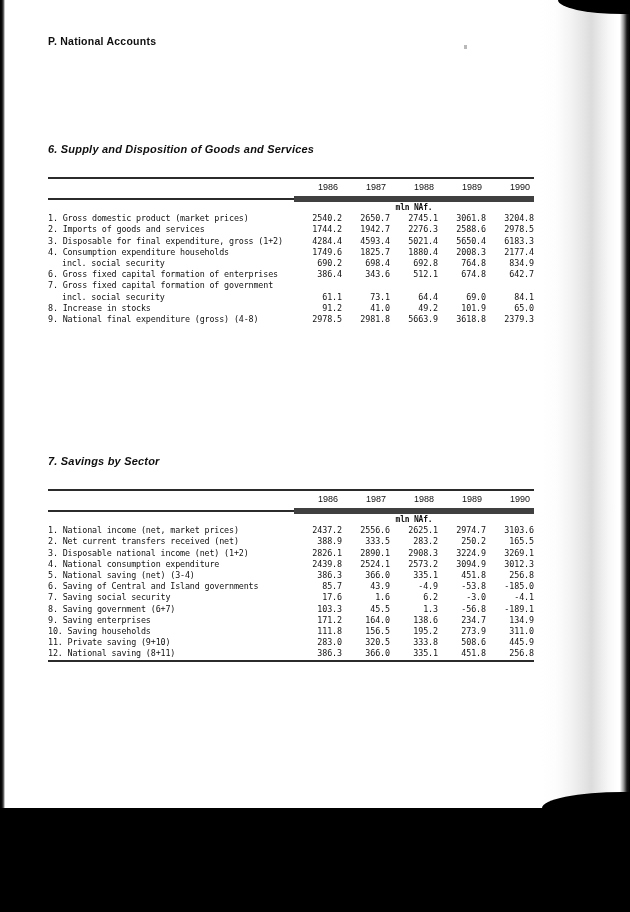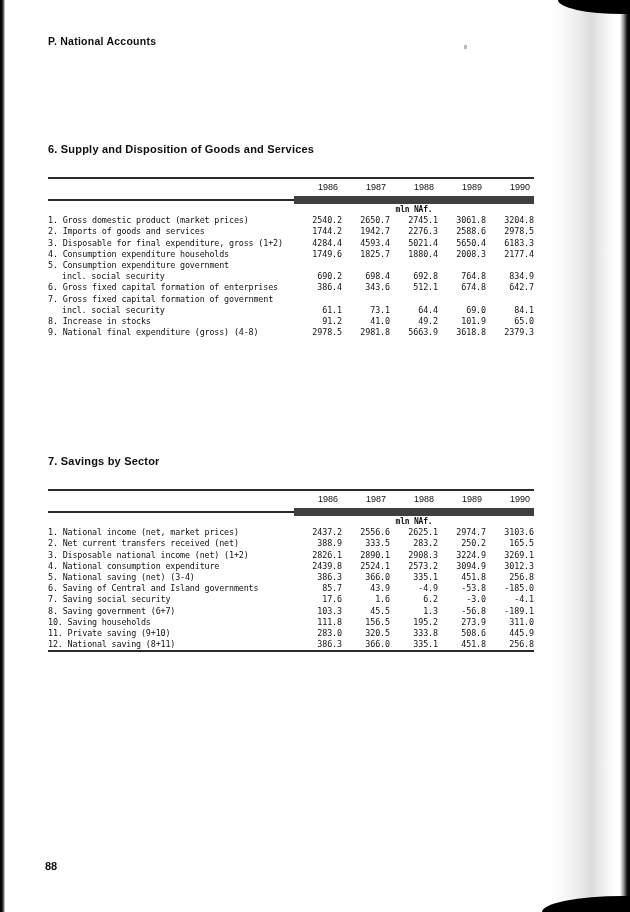--- a/index.html
+++ b/index.html
@@ -11,21 +11,21 @@
     width: 630px;
     height: 912px;
     overflow: hidden;
     font-family: "Liberation Sans", sans-serif;
   }
 
   
   #page {
     position: relative;
     width: 630px;
-    height: 912px;
+    height: 808px;
     background: #ffffff;
     overflow: hidden;
   }
 
   
   .scan-edge-left {
     position: absolute;
     left: 0; top: 0;
     width: 5px; height: 912px;
     background: linear-gradient(to right, #000 0%, #0d0d0d 40%, #6f6f6f 75%, #ffffff 100%);
@@ -90,41 +90,42 @@
   #block-savings { top: 455px; }
 
   .table-title {
     font-family: "Liberation Sans", sans-serif;
     font-size: 11px;
     font-weight: bold;
     letter-spacing: 0.2px;
     color: #0f0f0f;
     margin: 0 0 22px 0;
     white-space: nowrap;
+    font-style: italic;
   }
 
   table.stat {
     border-collapse: collapse;
     width: 486px;
     table-layout: fixed;
     font-family: "DejaVu Sans Mono", "Liberation Mono", monospace;
     font-size: 8.4px;
     color: #111;
   }
   table.stat col.lbl  { width: 246px; }
   table.stat col.yr   { width: 48px; }
 
   table.stat thead th {
     font-family: "Liberation Sans", sans-serif;
     font-size: 9px;
     font-weight: normal;
     text-align: right;
     padding: 3px 4px 4px 0;
     border-top: 2px solid #2b2b2b;
-    border-bottom: 8px solid #404040;
+    border-bottom: 6px solid #404040;
     color: #111;
   }
   table.stat thead th.lbl-head {
     border-top: 2px solid #2b2b2b;
     border-bottom: 2px solid #2b2b2b;
   }
 
   tr.unit-row td {
     font-family: "DejaVu Sans Mono", "Liberation Mono", monospace;
     font-size: 8px;
@@ -245,28 +246,20 @@
 
           <tr class="gap-before">
             <td class="lbl">4. Consumption expenditure households</td>
             <td class="num">1749.6</td>
             <td class="num">1825.7</td>
             <td class="num">1880.4</td>
             <td class="num">2008.3</td>
             <td class="num">2177.4</td>
           </tr>
           <tr>
-            <td class="lbl">5. Consumption expenditure government</td>
-            <td class="num"></td>
-            <td class="num"></td>
-            <td class="num"></td>
-            <td class="num"></td>
-            <td class="num"></td>
-          </tr>
-          <tr>
             <td class="lbl"><span class="indent">incl. social security</span></td>
             <td class="num">690.2</td>
             <td class="num">698.4</td>
             <td class="num">692.8</td>
             <td class="num">764.8</td>
             <td class="num">834.9</td>
           </tr>
           <tr>
             <td class="lbl">6. Gross fixed capital formation of enterprises</td>
             <td class="num">386.4</td>
@@ -408,20 +401,28 @@
 
           <tr class="gap-before">
             <td class="lbl">8. Saving government (6+7)</td>
             <td class="num">103.3</td>
             <td class="num">45.5</td>
             <td class="num">1.3</td>
             <td class="num">-56.8</td>
             <td class="num">-189.1</td>
           </tr>
 
+          <tr class="gap-before">
+            <td class="lbl">9. Saving enterprises</td>
+            <td class="num">171.2</td>
+            <td class="num">164.0</td>
+            <td class="num">138.6</td>
+            <td class="num">234.7</td>
+            <td class="num">134.9</td>
+          </tr>
 
           <tr class="gap-before">
             <td class="lbl">10. Saving households</td>
             <td class="num">111.8</td>
             <td class="num">156.5</td>
             <td class="num">195.2</td>
             <td class="num">273.9</td>
             <td class="num">311.0</td>
           </tr>
 

